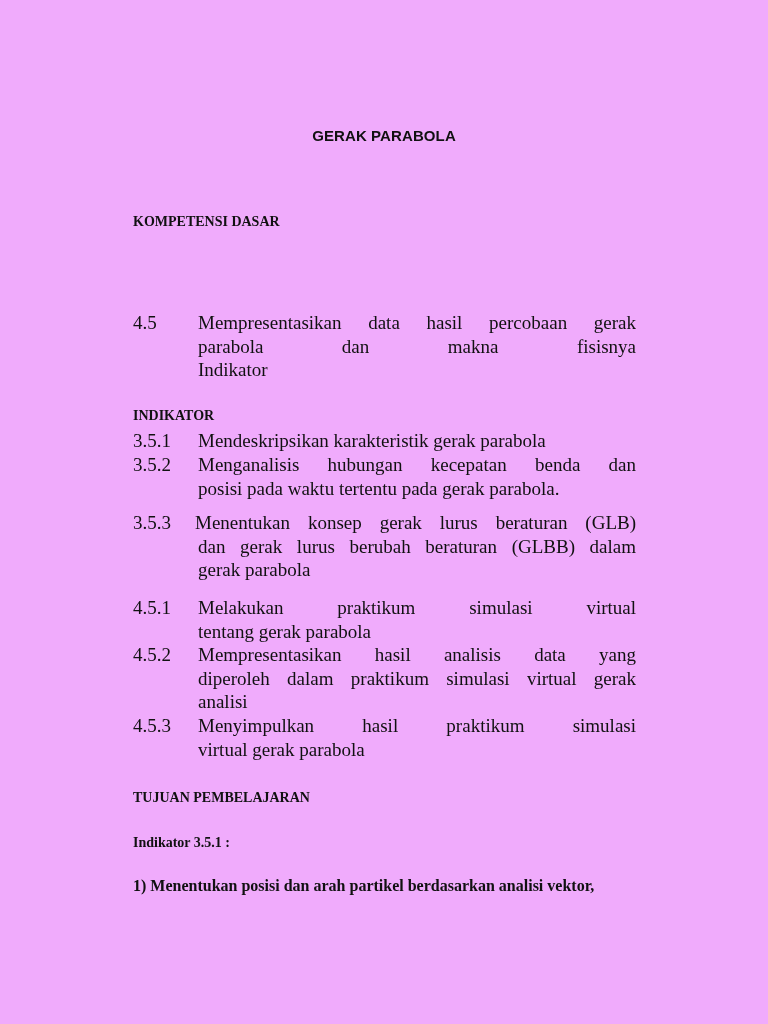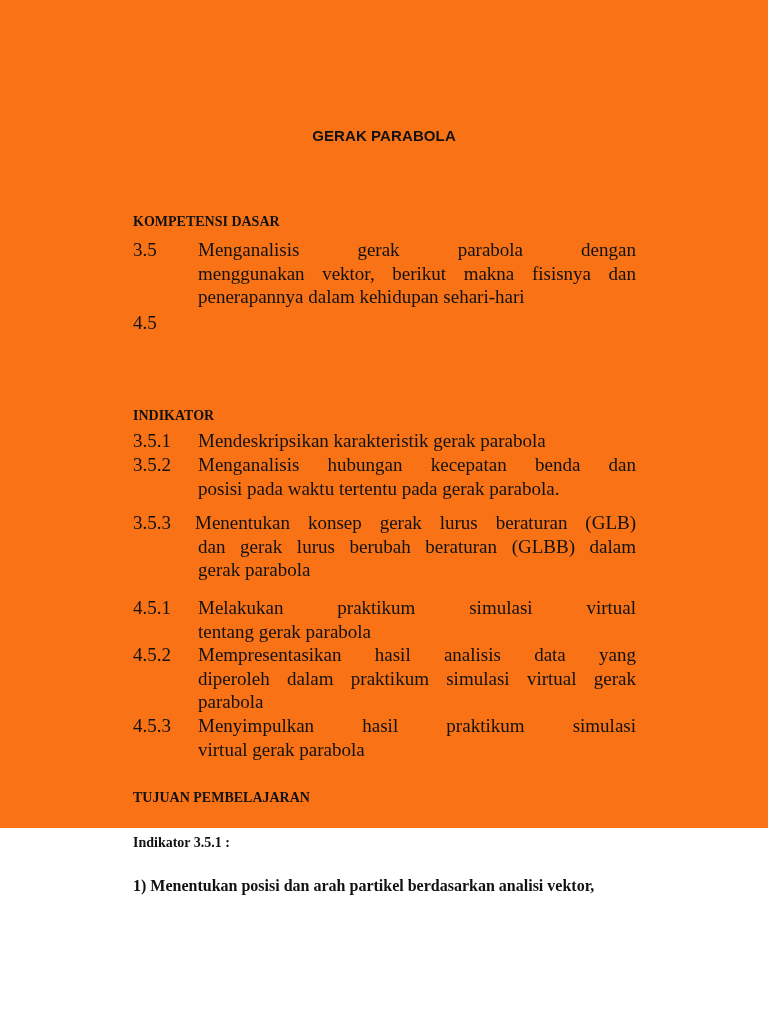--- a/index.html
+++ b/index.html
@@ -11,22 +11,22 @@
     width: 768px;
     height: 1024px;
     position: relative;
     overflow: hidden;
     color: #111111;
     font-family: "Liberation Serif", "DejaVu Serif", serif;
   }
   .page {
     position: absolute;
     left: 0; top: 0;
-    width: 768px; height: 828px;
-    background: #f97316;
+    width: 768px; height: 1024px;
+    background: #f0abfc;
   }
   .doc-title {
     position: absolute;
     top: 127px;
     left: 0;
     width: 768px;
     text-align: center;
     font-family: "Liberation Sans", "DejaVu Sans", sans-serif;
     font-weight: bold;
     font-size: 15px;
@@ -80,31 +80,28 @@
 </style>
 </head>
 <body>
 
 <div class="page">
 
   <div class="doc-title">GERAK PARABOLA</div>
 
   <div class="heading" style="top:210px;">KOMPETENSI DASAR</div>
 
-  <div class="item" style="top:238px;">
-    <span class="num">3.5</span>
-    <div class="txt">
-      <span class="line j">Menganalisis gerak parabola dengan</span>
-      <span class="line j">menggunakan vektor, berikut makna fisisnya dan</span>
-      <span class="line">penerapannya dalam kehidupan sehari-hari</span>
-    </div>
-  </div>
 
   <div class="item" style="top:311px;">
     <span class="num">4.5</span>
+    <div class="txt">
+      <span class="line j">Mempresentasikan data hasil percobaan gerak</span>
+      <span class="line j">parabola dan makna fisisnya</span>
+      <span class="line">Indikator</span>
+    </div>
   </div>
 
   <div class="heading" style="top:404px;">INDIKATOR</div>
 
   <div class="item" style="top:429px;">
     <span class="num">3.5.1</span>
     <div class="txt">
       <span class="line">Mendeskripsikan karakteristik gerak parabola</span>
     </div>
   </div>
@@ -132,21 +129,21 @@
       <span class="line j">Melakukan praktikum simulasi virtual</span>
       <span class="line">tentang gerak parabola</span>
     </div>
   </div>
 
   <div class="item" style="top:643px;">
     <span class="num">4.5.2</span>
     <div class="txt">
       <span class="line j">Mempresentasikan hasil analisis data yang</span>
       <span class="line j">diperoleh dalam praktikum simulasi virtual gerak</span>
-      <span class="line">parabola</span>
+      <span class="line">analisi</span>
     </div>
   </div>
 
   <div class="item" style="top:714px;">
     <span class="num">4.5.3</span>
     <div class="txt">
       <span class="line j">Menyimpulkan hasil praktikum simulasi</span>
       <span class="line">virtual gerak parabola</span>
     </div>
   </div>

